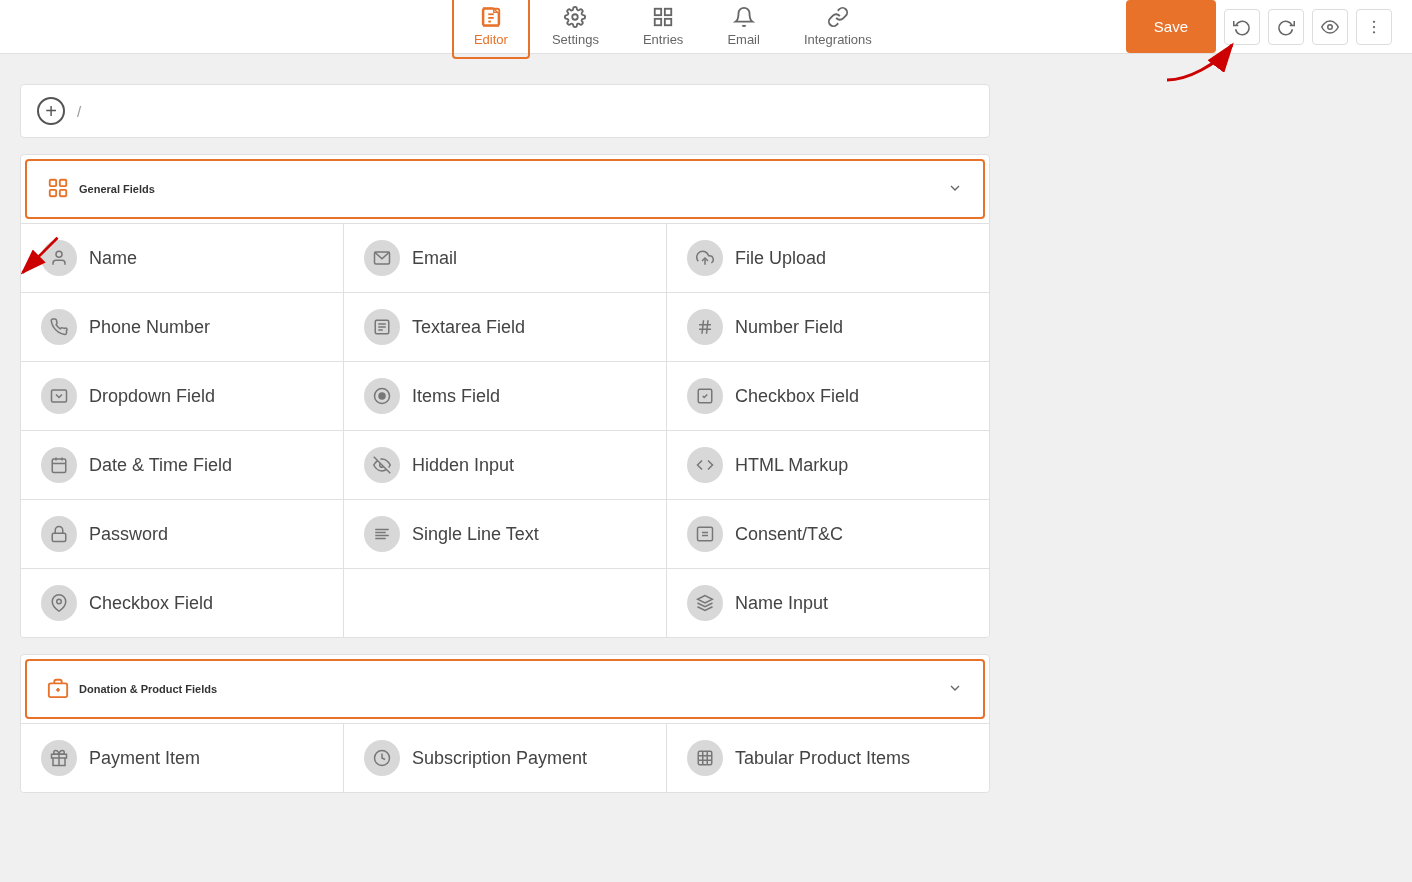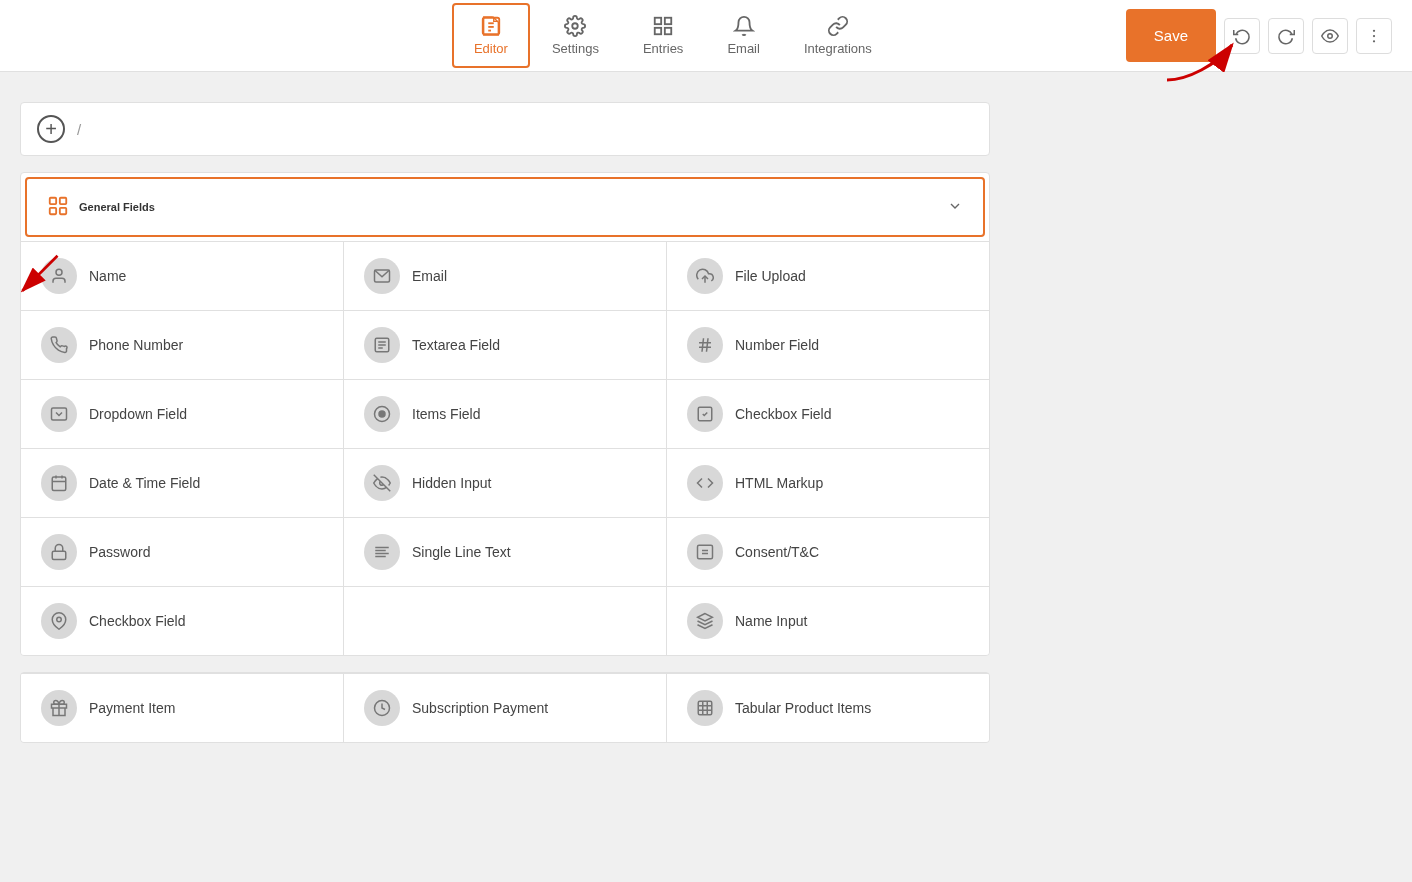--- a/index.html
+++ b/index.html
@@ -12,21 +12,21 @@
     }
 
     
     .top-nav {
       background: #fff;
       border-bottom: 1px solid #e0e0e0;
       display: flex;
       align-items: center;
       justify-content: space-between;
       padding: 0 20px;
-      height: 72px;
+      height: 54px;
     }
     .nav-left { width: 200px; }
     .nav-center {
       display: flex;
       align-items: center;
       gap: 0;
     }
     .nav-item {
       display: flex;
       flex-direction: column;
@@ -182,21 +182,21 @@
       align-items: center;
       justify-content: center;
       flex-shrink: 0;
       color: #777;
     }
     .field-icon-circle svg {
       width: 18px;
       height: 18px;
     }
     .field-label {
-      font-size: 14px;
+      font-size: 18px;
       color: #444;
     }
     .arrow-add {
       position: absolute;
       top: 195px;
       left: 10px;
       width: 80px;
       height: 80px;
       pointer-events: none;
     }
@@ -509,20 +509,38 @@
                 <path d="M2 17l10 5 10-5"></path>
                 <path d="M2 12l10 5 10-5"></path>
               </svg>
             </div>
             <span class="field-label">Name Input</span>
           </div>
         </div>
       </div>
 
       <div class="section">
+        <div class="section-header outlined">
+          <div class="section-title">
+            <span class="section-icon">
+              <svg width="22" height="22" viewBox="0 0 24 24" fill="none" stroke="#e8722a" stroke-width="2">
+                <rect x="2" y="7" width="20" height="15" rx="2"></rect>
+                <path d="M16 7V5a2 2 0 0 0-2-2h-4a2 2 0 0 0-2 2v2"></path>
+                <line x1="12" y1="12" x2="12" y2="16"></line>
+                <line x1="10" y1="14" x2="14" y2="14"></line>
+              </svg>
+            </span>
+            <span>Donation &amp; Product Fields</span>
+          </div>
+          <span class="section-chevron">
+            <svg width="16" height="16" viewBox="0 0 24 24" fill="none" stroke="currentColor" stroke-width="2">
+              <polyline points="6 9 12 15 18 9"></polyline>
+            </svg>
+          </span>
+        </div>
 
         <div class="fields-grid">
 
           <div class="field-item">
             <div class="field-icon-circle">
               <svg viewBox="0 0 24 24" fill="none" stroke="currentColor" stroke-width="2">
                 <polyline points="20 12 20 22 4 22 4 12"></polyline>
                 <rect x="2" y="7" width="20" height="5"></rect>
                 <line x1="12" y1="22" x2="12" y2="7"></line>
                 <path d="M12 7H7.5a2.5 2.5 0 0 1 0-5C11 2 12 7 12 7z"></path>

